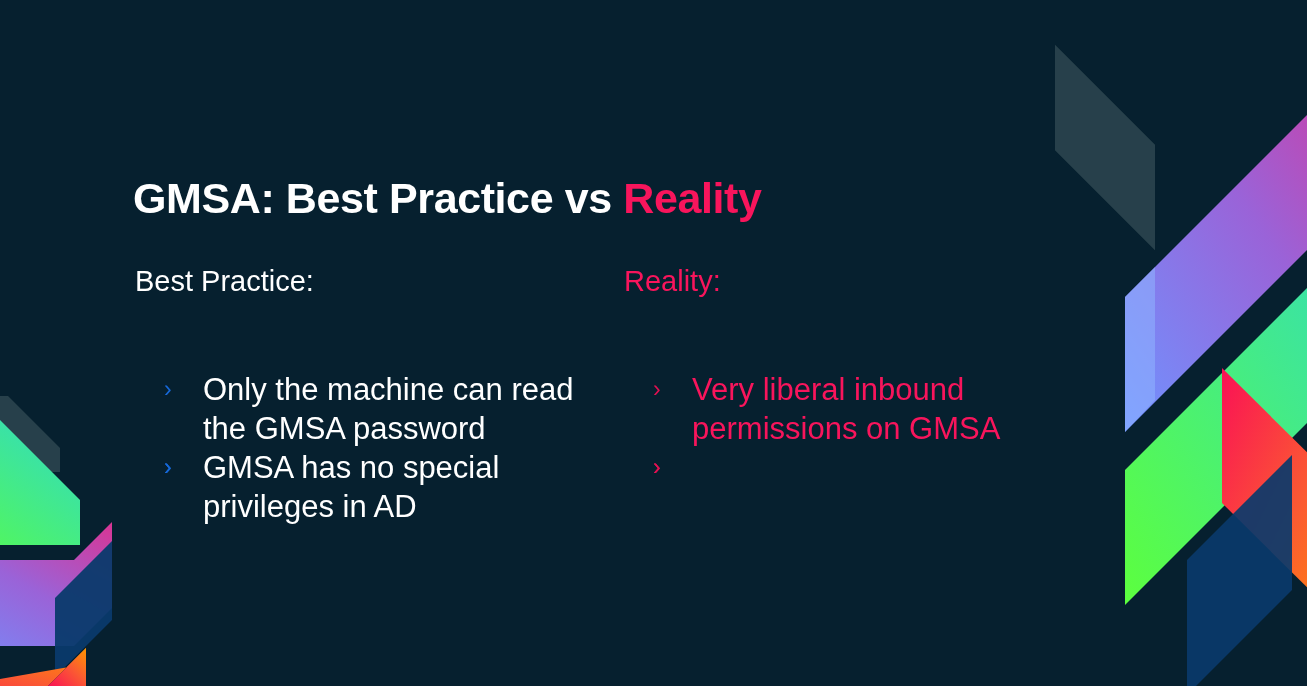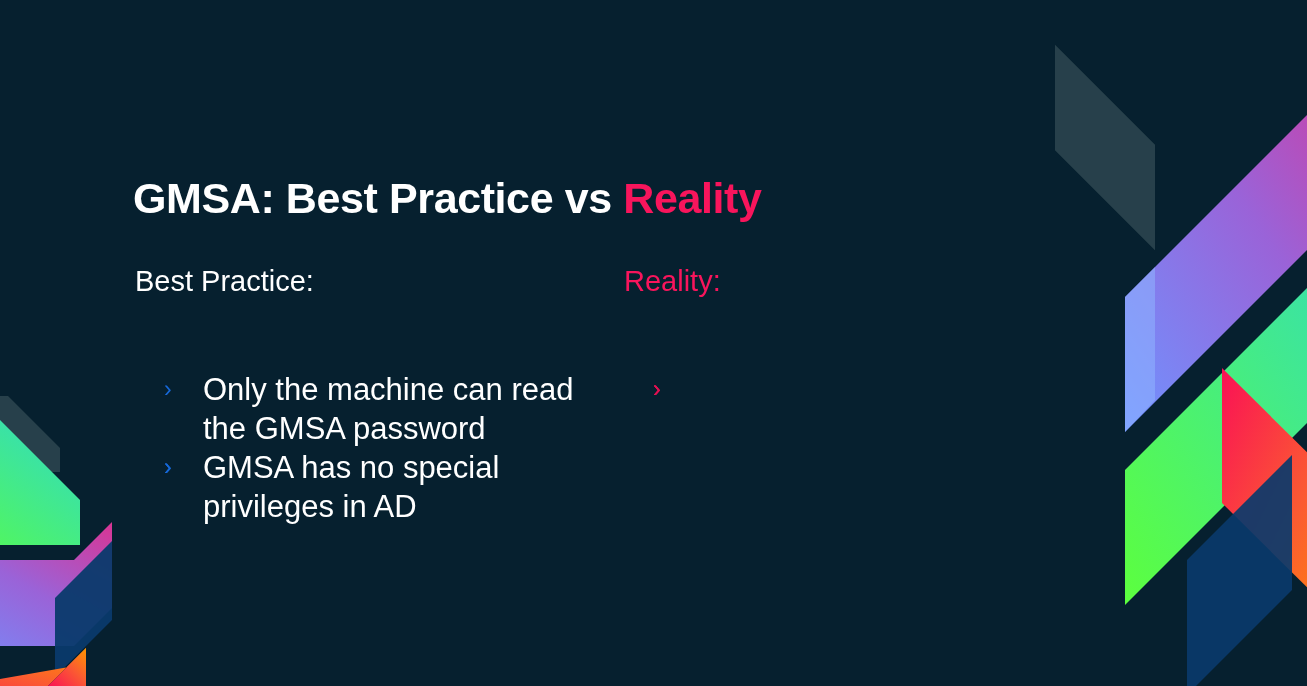--- a/index.html
+++ b/index.html
@@ -193,20 +193,21 @@
         <span>GMSA has no special privileges in AD</span>
       </li>
     </ul>
   </div>
 
   <div id="col-right" class="column">
     <h2 class="col-header">Reality:</h2>
     <ul class="bullet-list">
       <li class="bullet-item">
         <span class="bullet-chevron">›</span>
+        <span>Very liberal inbound permissions on GMSA</span>
       </li>
       <li class="bullet-item">
         <span class="bullet-chevron">›</span>
       </li>
       <li class="bullet-item">
         <span class="bullet-chevron">›</span>
       </li>
     </ul>
   </div>
 

